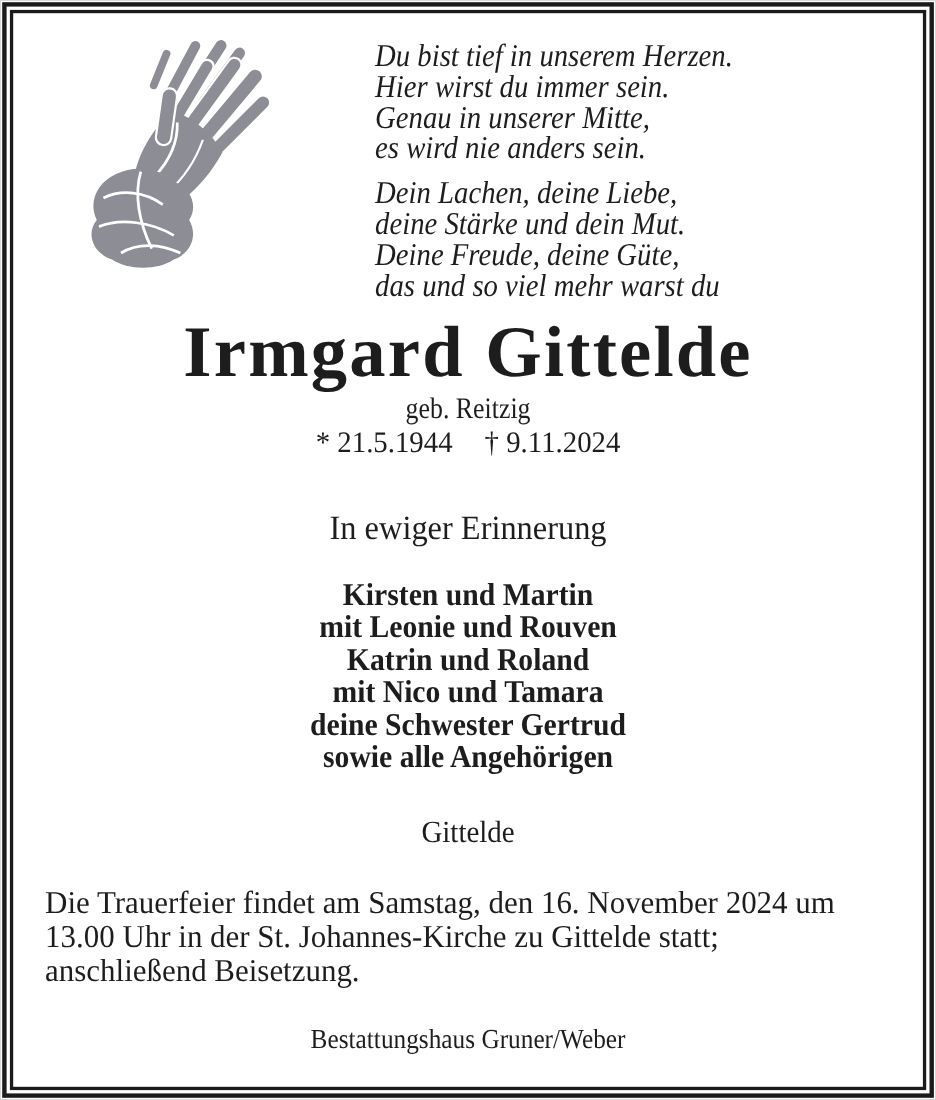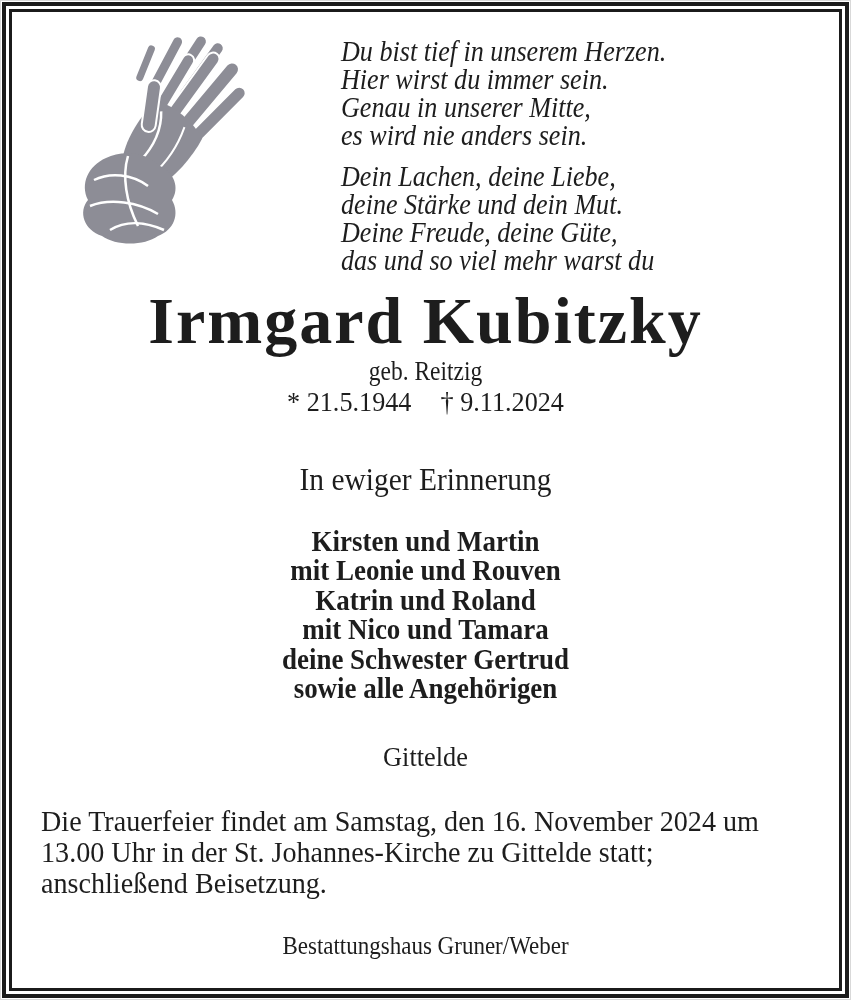--- a/index.html
+++ b/index.html
@@ -100,21 +100,21 @@
   <div>Genau in unserer Mitte,</div>
   <div>es wird nie anders sein.</div>
 </div>
 <div class="abs poem poem-2">
   <div>Dein Lachen, deine Liebe,</div>
   <div>deine Stärke und dein Mut.</div>
   <div>Deine Freude, deine Güte,</div>
   <div>das und so viel mehr warst du</div>
 </div>
 
-<div class="abs centered name">Irmgard Kubitzky</div>
+<div class="abs centered name">Irmgard Gittelde</div>
 <div class="abs centered maiden">geb. Reitzig</div>
 <div class="abs centered dates">
   <span class="birth-date">* 21.5.1944</span><span class="death-date">† 9.11.2024</span>
 </div>
 
 <div class="abs centered memorial">In ewiger Erinnerung</div>
 
 <div class="abs centered mourners">
   <div>Kirsten und Martin</div>
   <div>mit Leonie und Rouven</div>

